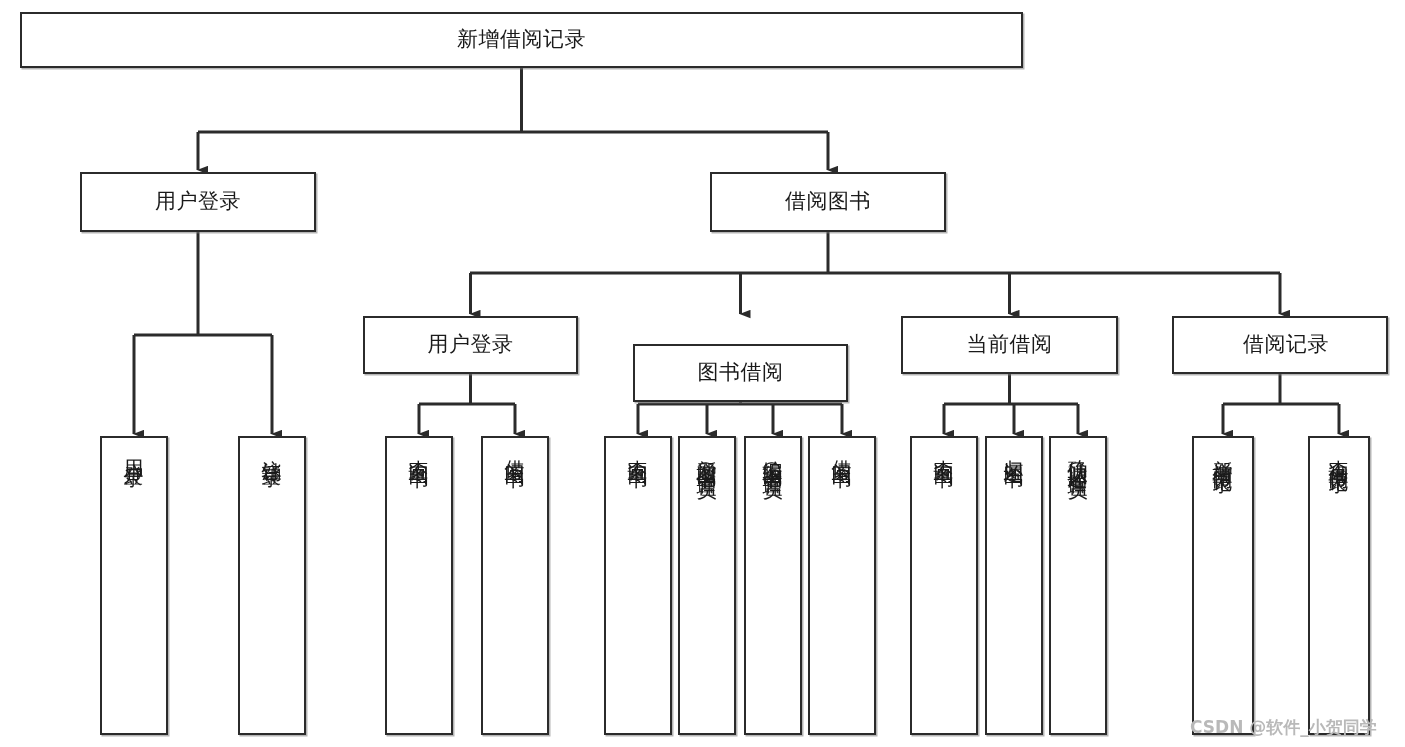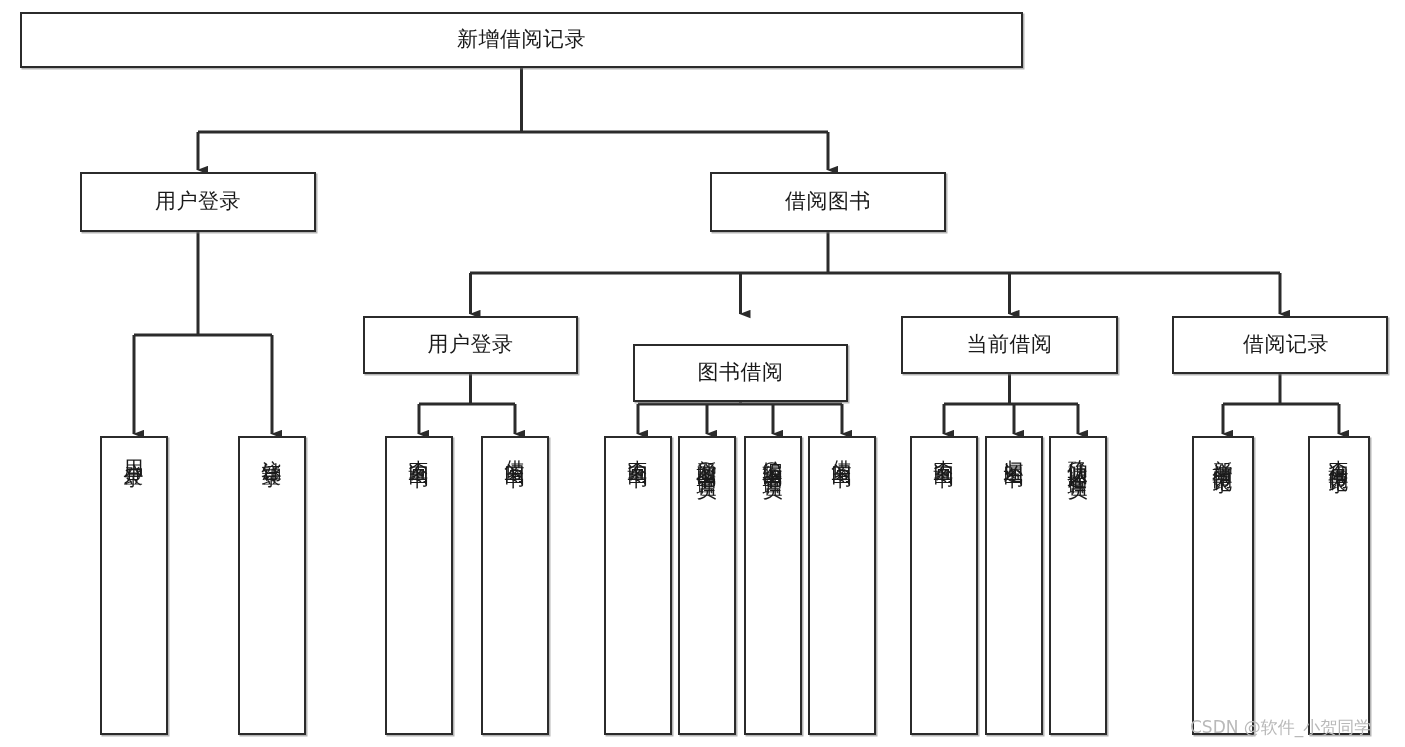--- a/index.html
+++ b/index.html
@@ -62,20 +62,21 @@
   }
   #watermark {
     position: absolute;
     left: 1190px;
     top: 716px;
     font-size: 17px;
     color: #b9b9b9;
     white-space: nowrap;
     font-family: "DejaVu Sans", "Liberation Sans", sans-serif;
     pointer-events: none;
+    font-weight: bold;
   }
 </style>
 </head>
 <body>
 
 <div id="diagram-root">
 
   <svg id="flow-svg" viewBox="0 0 1405 747" xmlns="http://www.w3.org/2000/svg" aria-hidden="true">
     <defs>
       <marker id="arrowhead" markerWidth="10" markerHeight="12" refX="4.2" refY="10" orient="auto" markerUnits="userSpaceOnUse">

